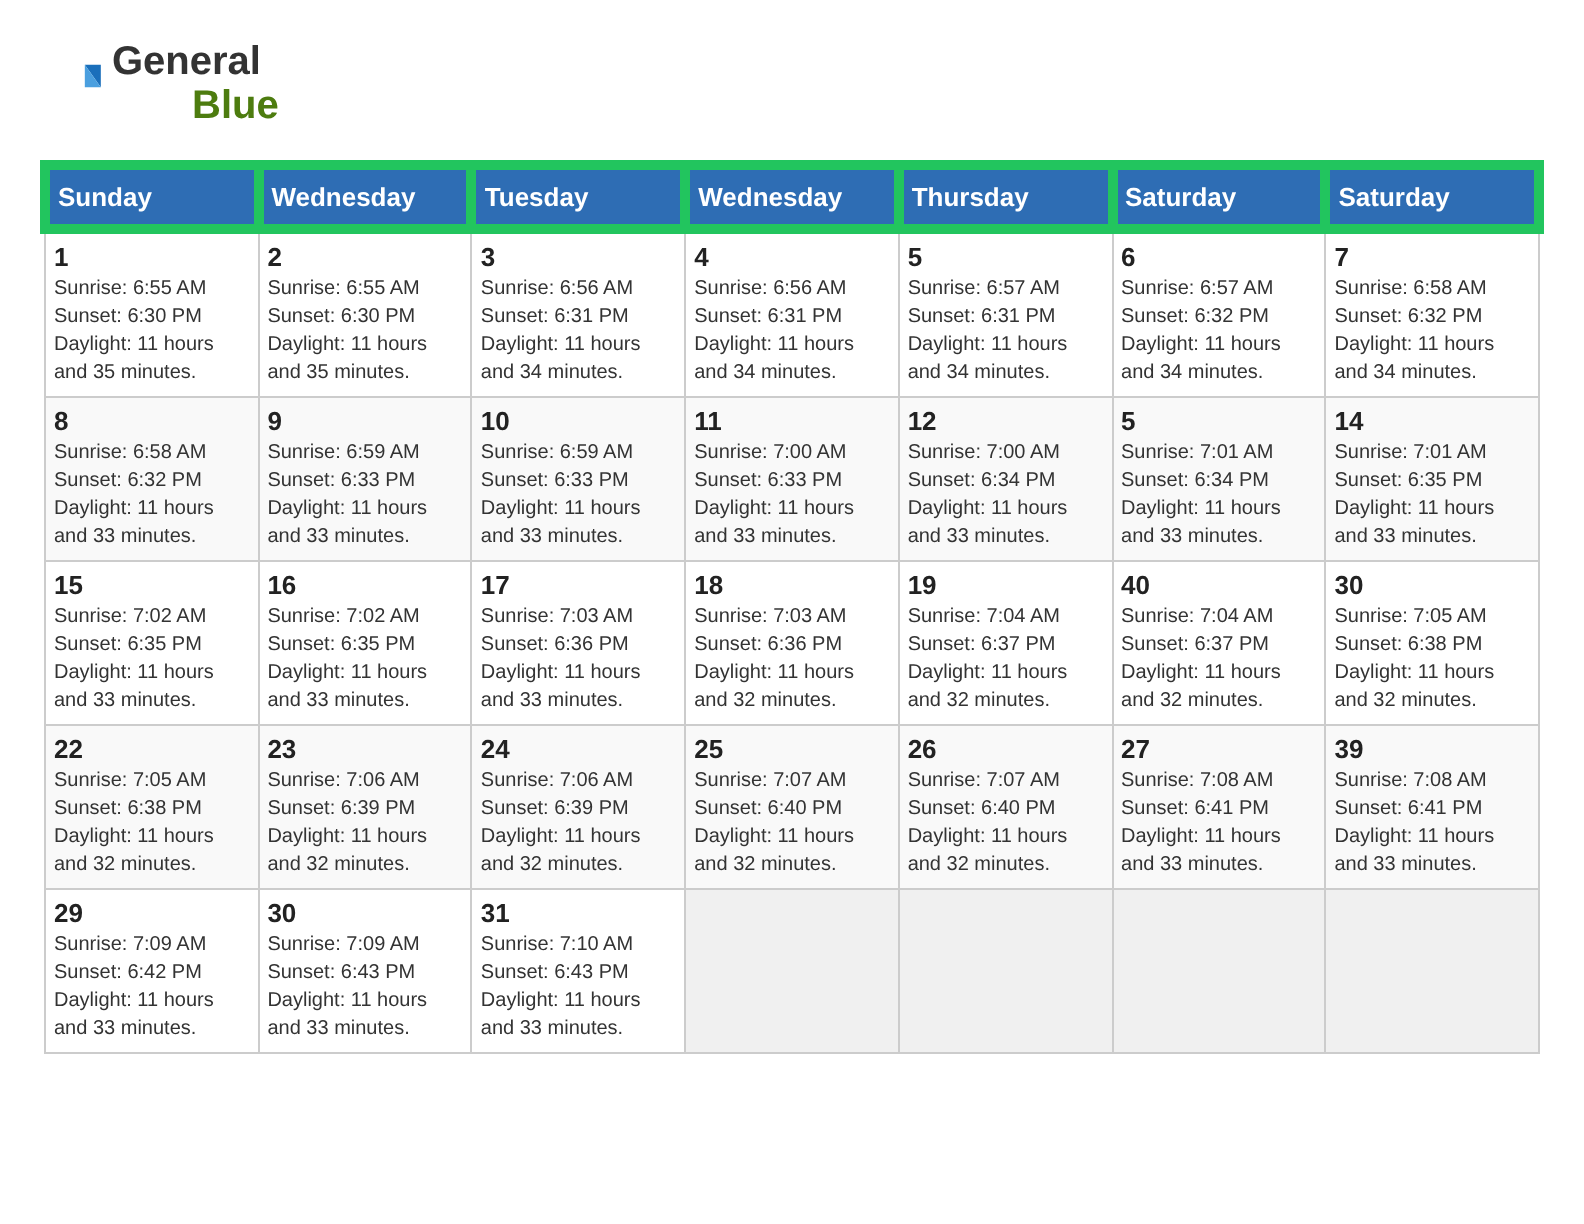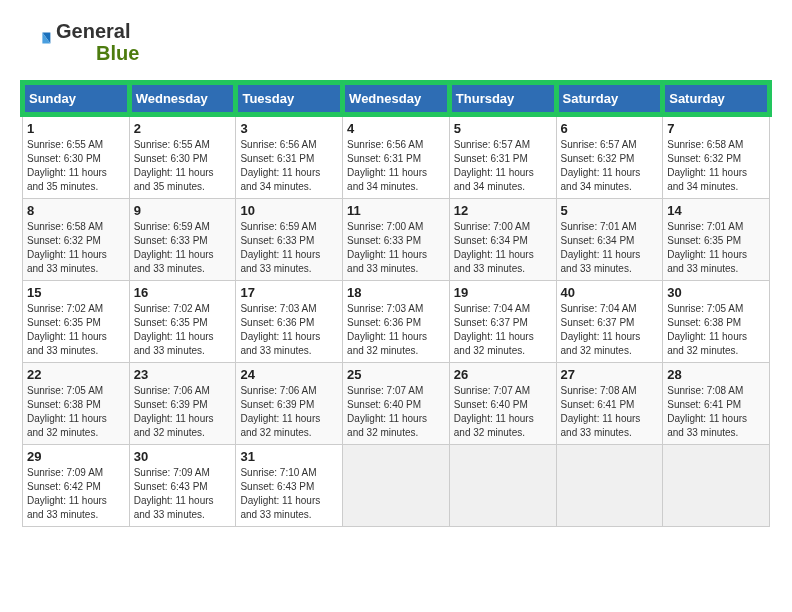--- a/index.html
+++ b/index.html
@@ -281,21 +281,21 @@
 Sunset: 6:40 PM
 Daylight: 11 hours and 32 minutes.</div>
         </td>
         <td>
           <span class="day-num">27</span>
           <div class="day-info" style="white-space: pre-line;">Sunrise: 7:08 AM
 Sunset: 6:41 PM
 Daylight: 11 hours and 33 minutes.</div>
         </td>
         <td>
-          <span class="day-num">28</span>
+          <span class="day-num">39</span>
           <div class="day-info" style="white-space: pre-line;">Sunrise: 7:08 AM
 Sunset: 6:41 PM
 Daylight: 11 hours and 33 minutes.</div>
         </td>
       </tr>
       <tr>
         <td>
           <span class="day-num">29</span>
           <div class="day-info" style="white-space: pre-line;">Sunrise: 7:09 AM
 Sunset: 6:42 PM

